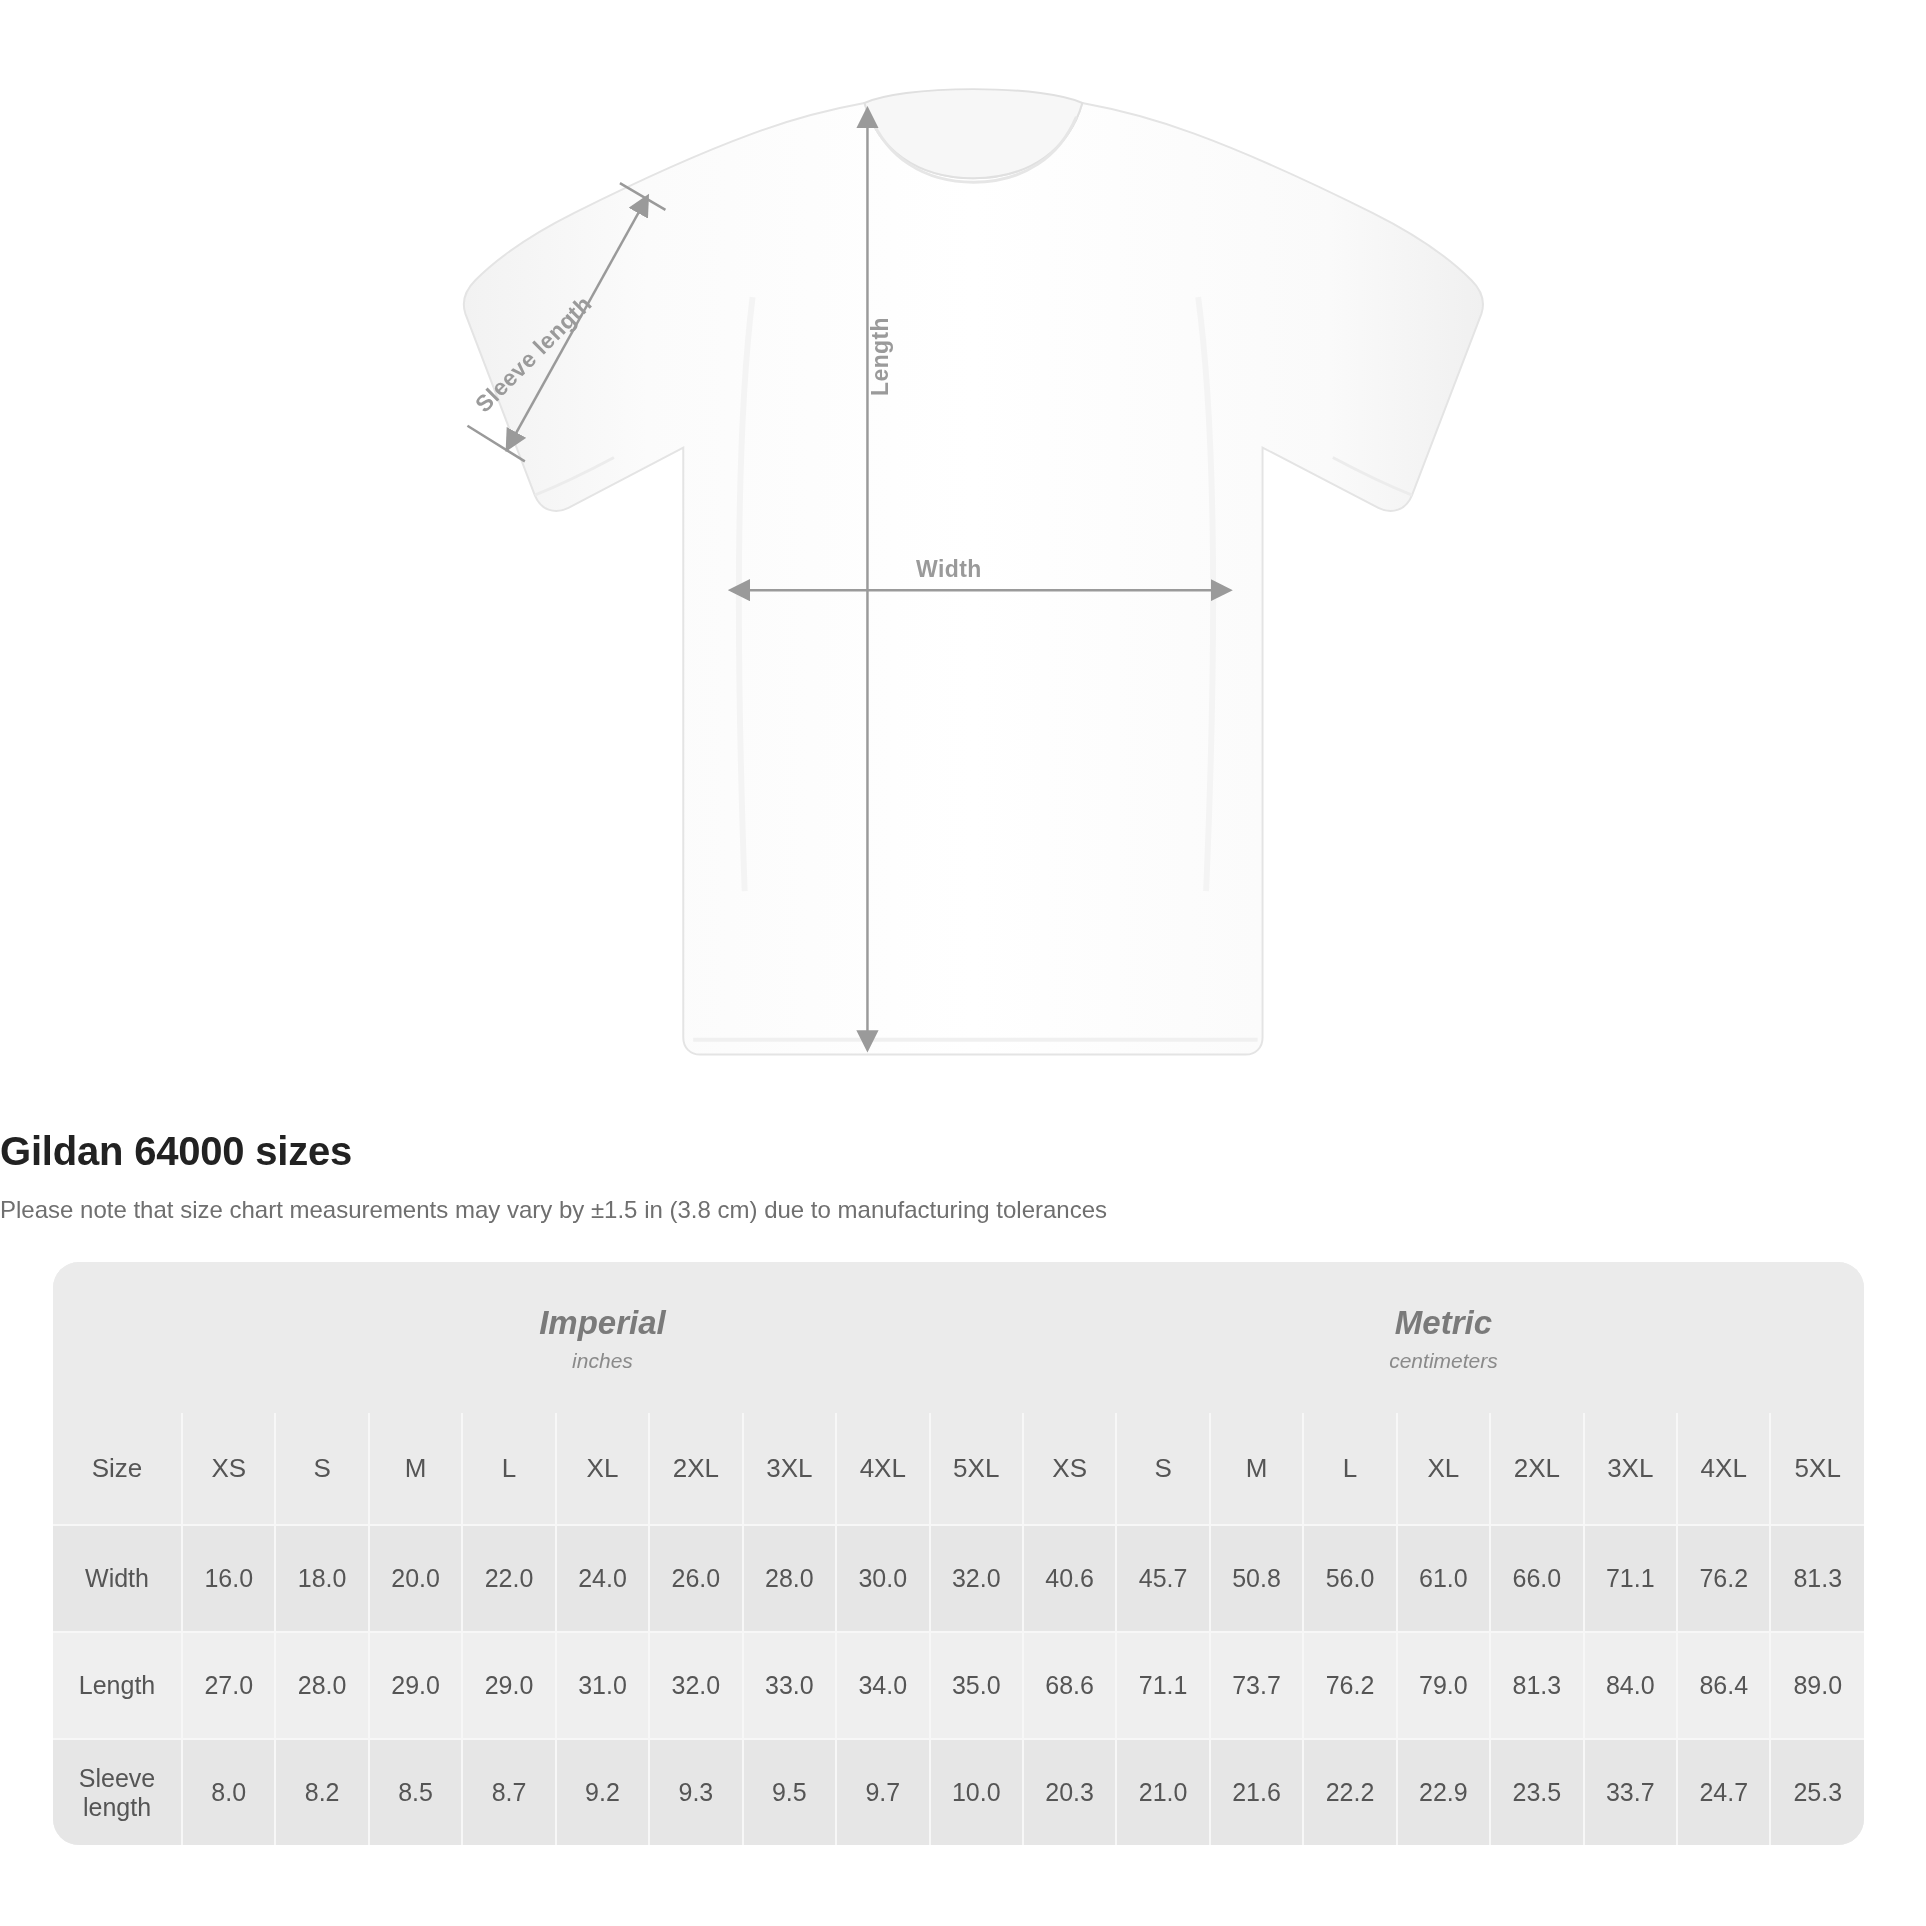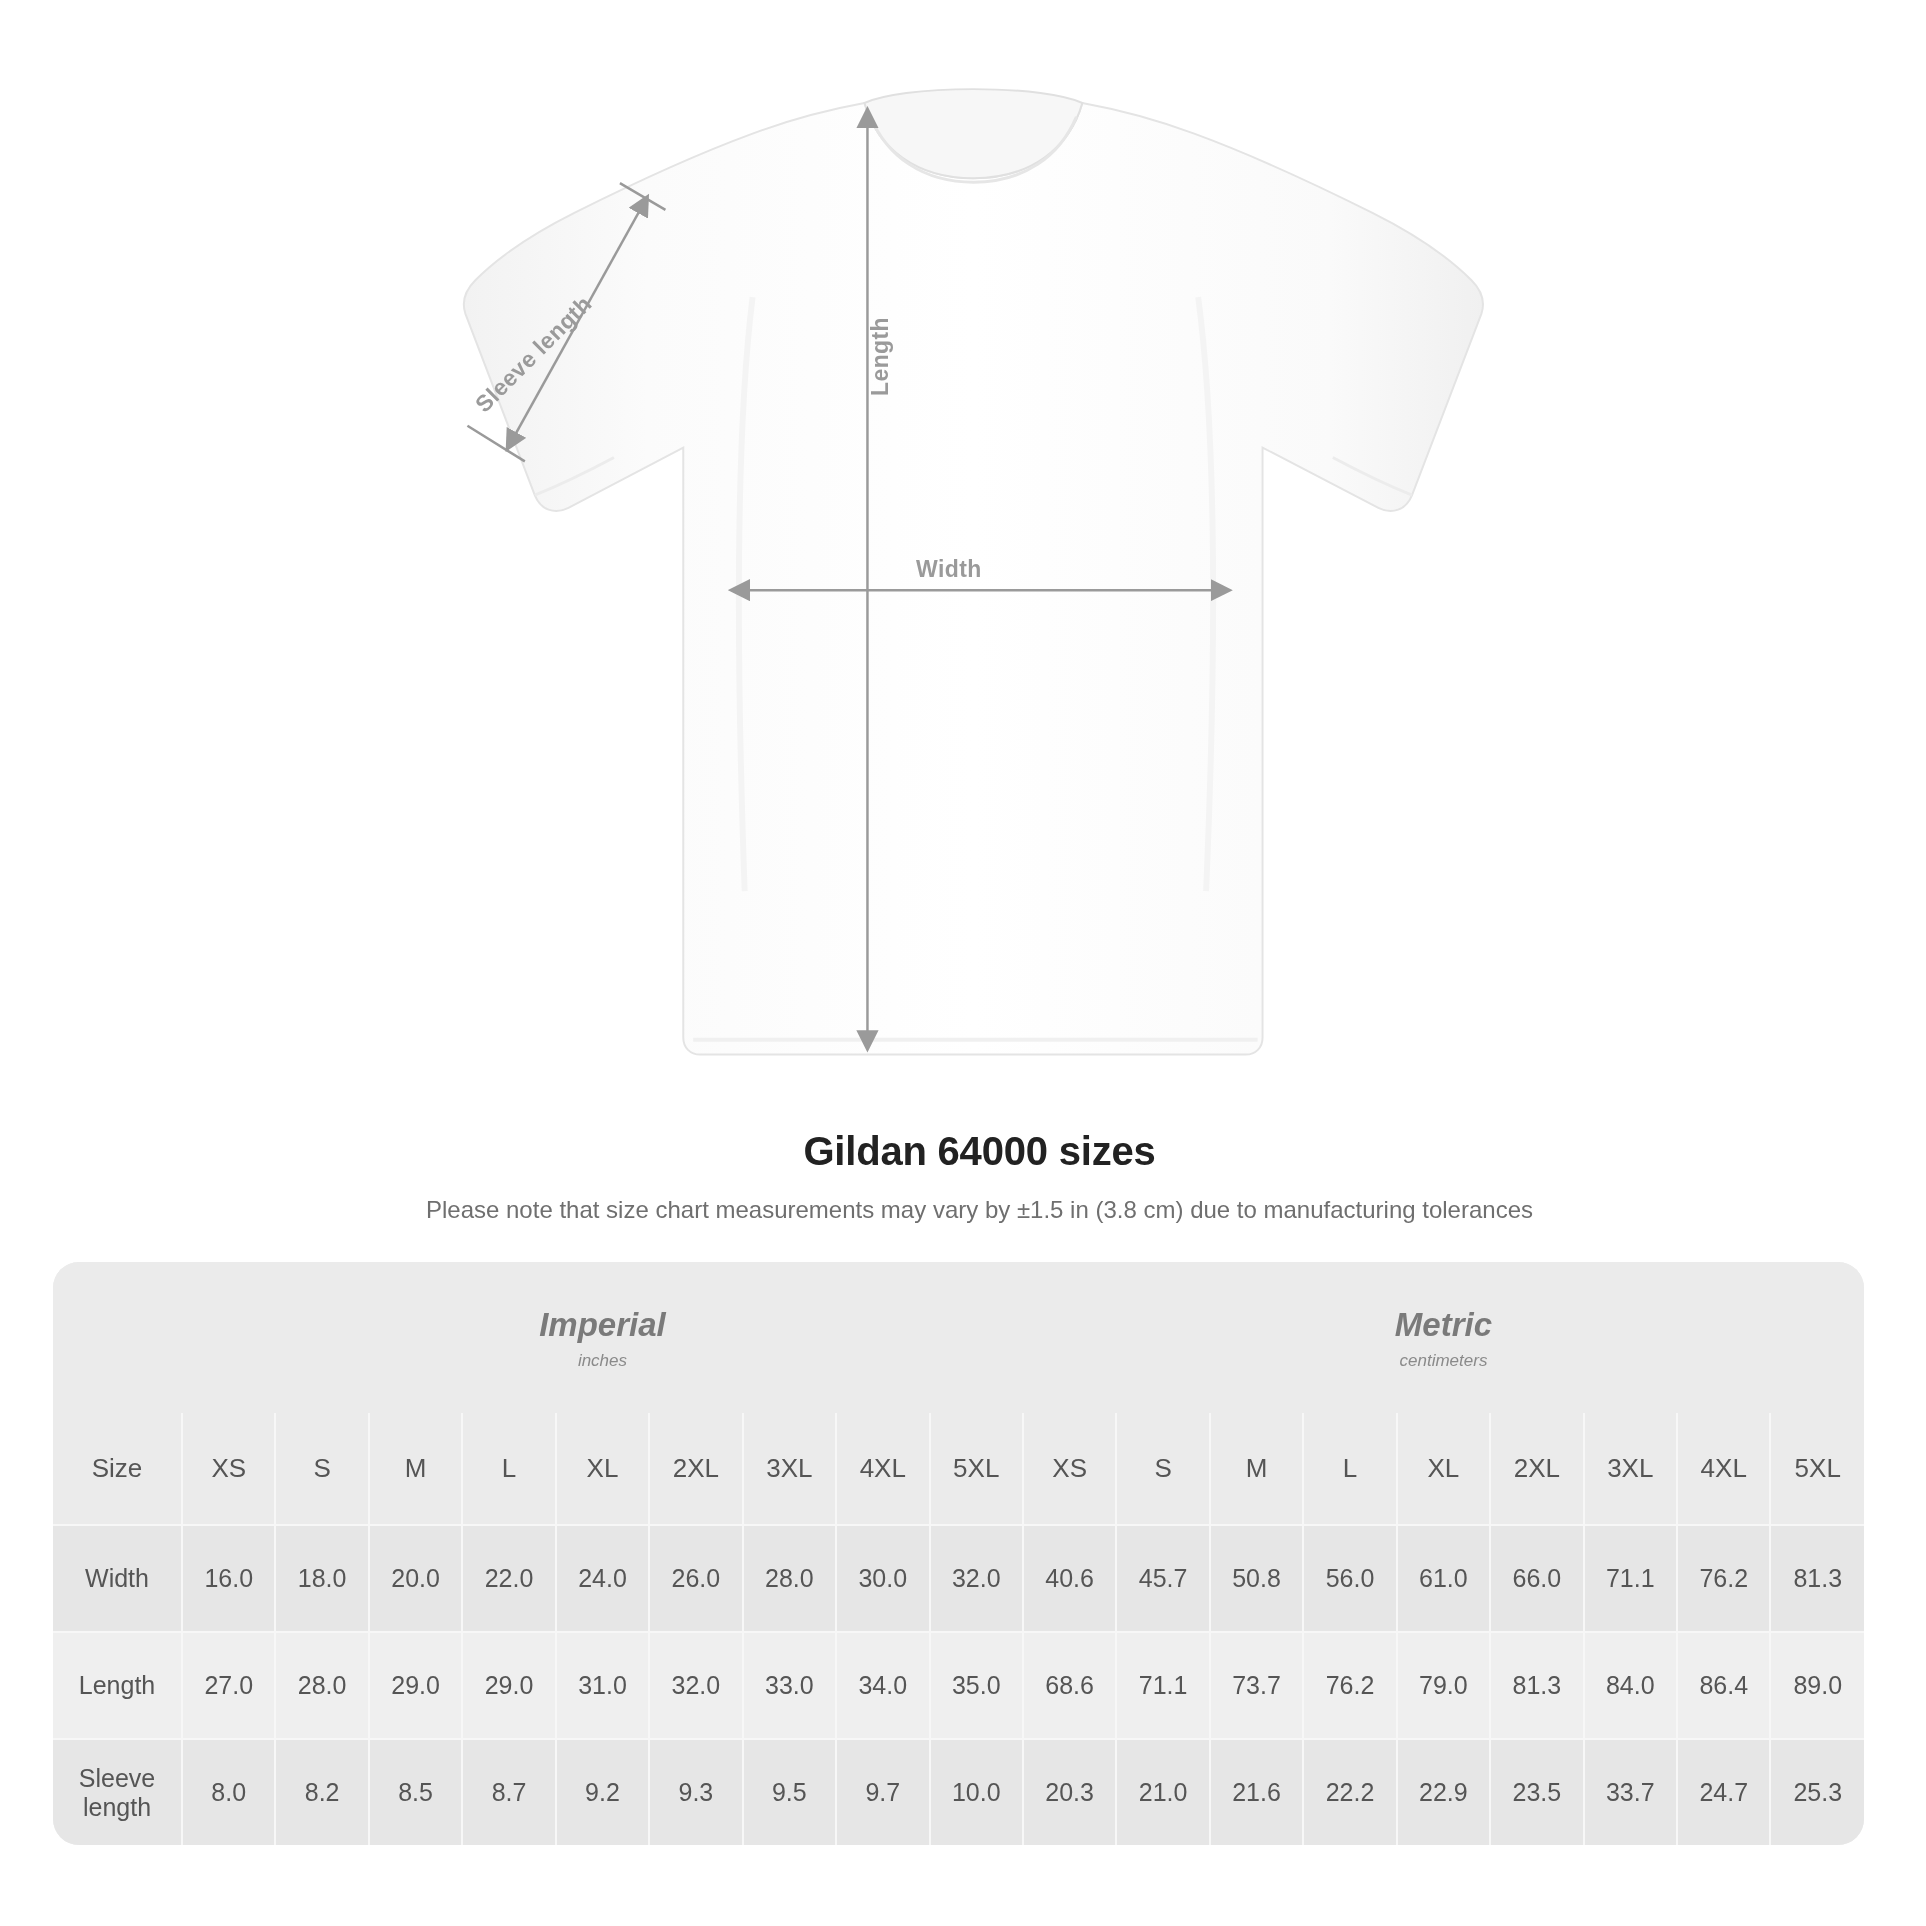--- a/index.html
+++ b/index.html
@@ -53,23 +53,21 @@
   }
   .dim-label.sleeve {
     left: 489px;
     top: 391px;
     transform: rotate(-45deg);
     transform-origin: left bottom;
   }
 
   
   .title-block {
-    text-align: center;
     margin-top: 20px;
-    padding-left: 32px;
   }
   .chart-title {
     font-size: 40px;
     font-weight: bold;
     color: #222222;
     letter-spacing: -0.2px;
   }
   .chart-note {
     margin-top: 22px;
     font-size: 24px;
@@ -101,21 +99,21 @@
     border: none;
   }
   .unit-title {
     font-size: 33px;
     font-style: italic;
     font-weight: bold;
     color: #7a7a7a;
     line-height: 1.25;
   }
   .unit-sub {
-    font-size: 17px;
+    font-size: 21px;
     font-style: italic;
     color: #8a8a8a;
     margin-top: 6px;
   }
   .size-row td {
     height: 109px;
     background: #ebebeb;
     font-size: 26px;
     font-weight: bold;
     color: #5d5d5d;

